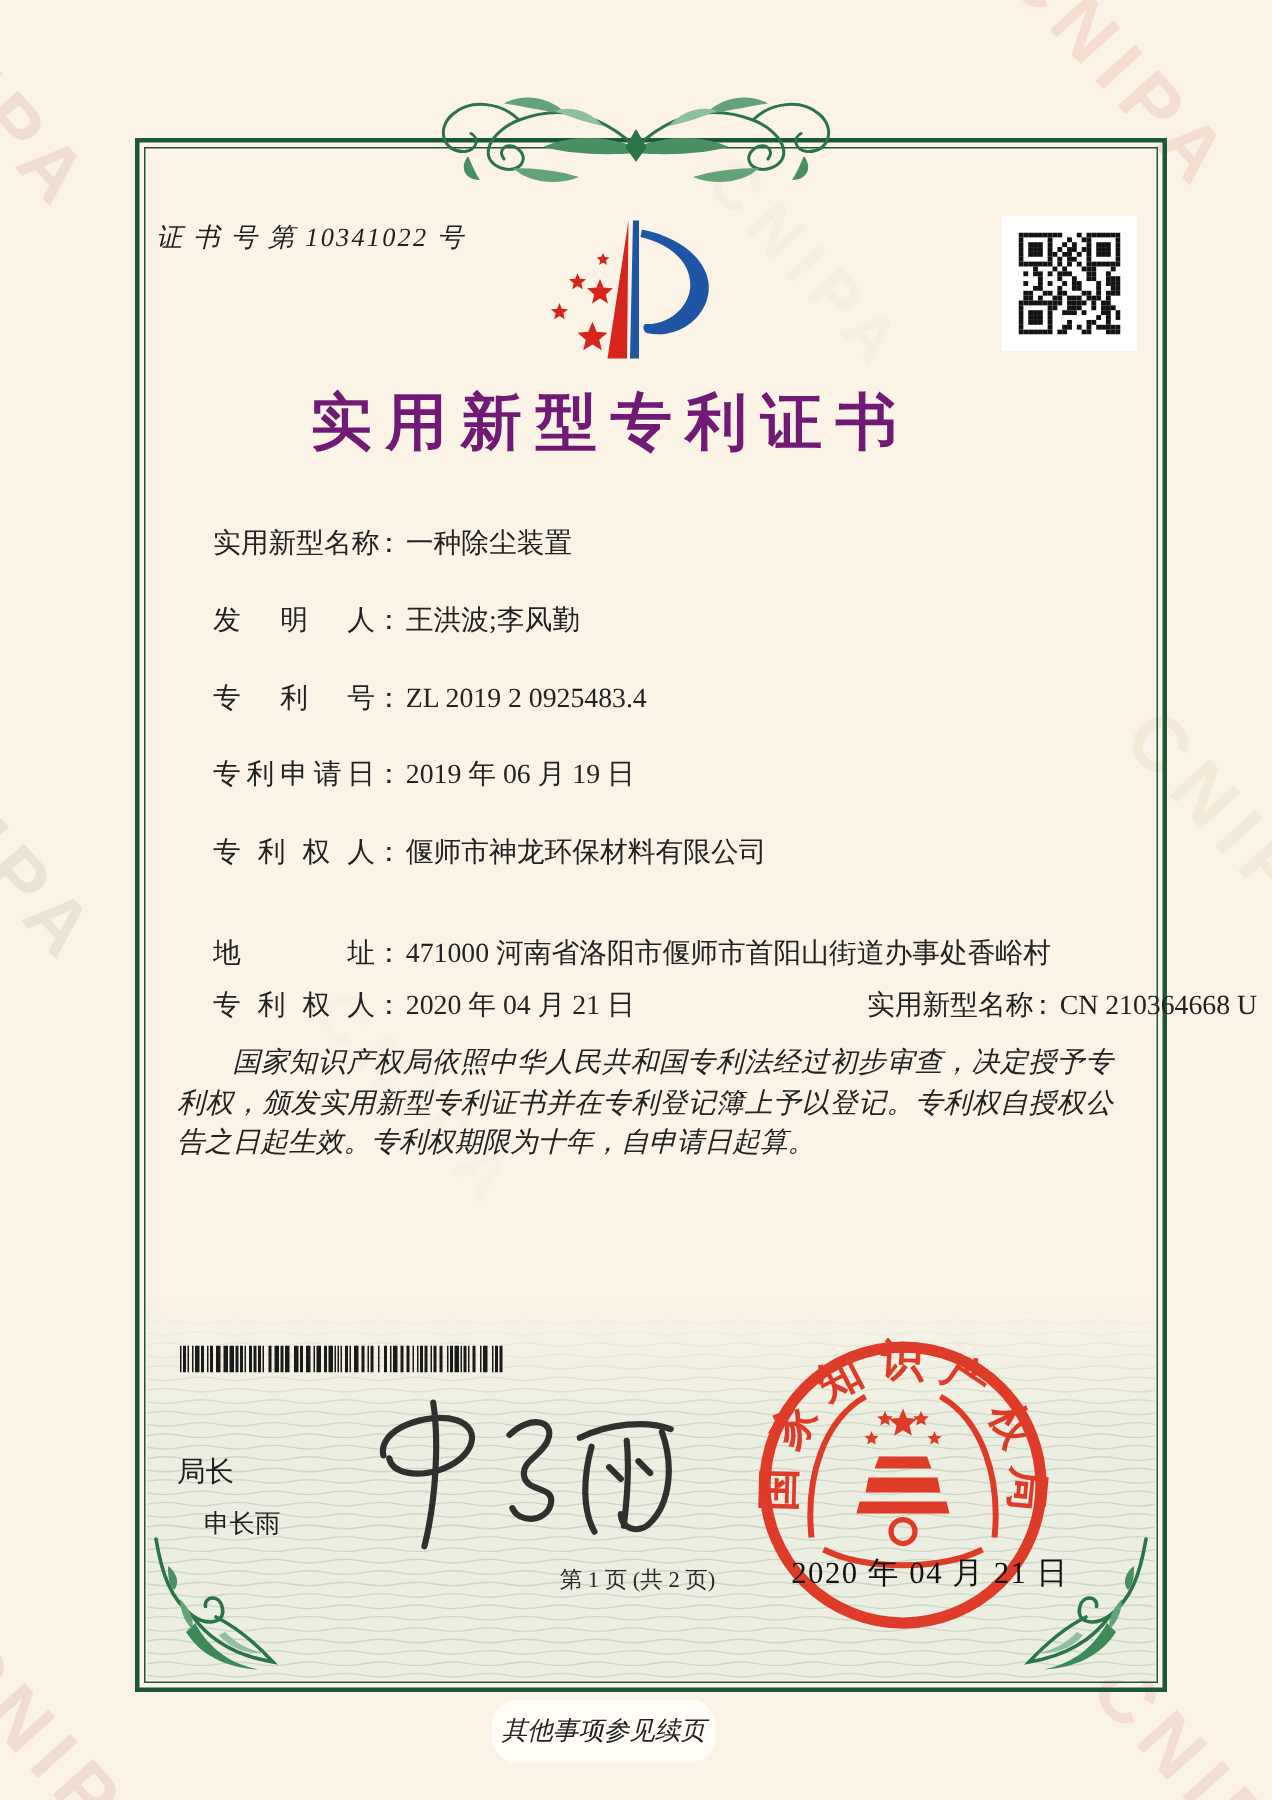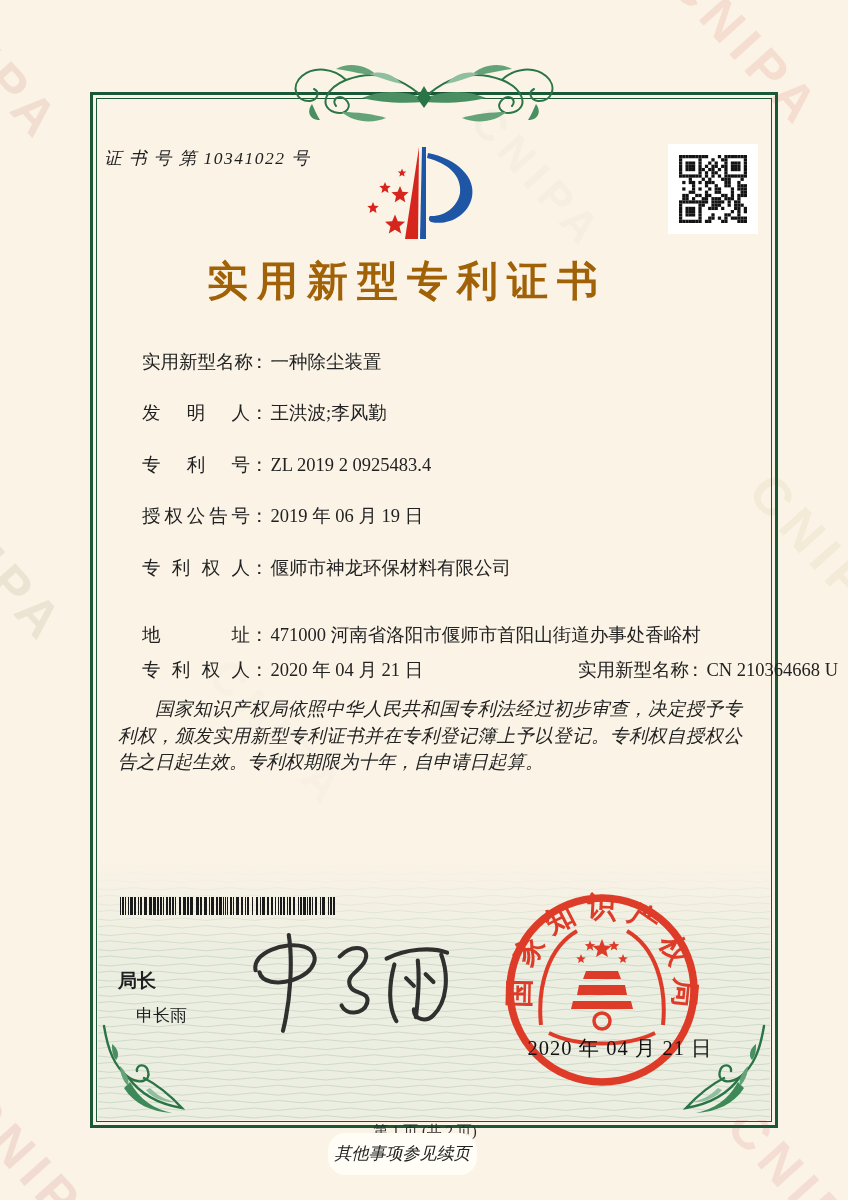--- a/index.html
+++ b/index.html
@@ -10,34 +10,34 @@
   .wm{position:absolute;font-family:"Liberation Sans","DejaVu Sans",sans-serif;
       font-weight:bold;transform:rotate(48deg);transform-origin:left top;
       letter-spacing:8px;pointer-events:none;z-index:1;white-space:nowrap;}
   
   .frame{position:absolute;left:90px;top:92px;width:688px;height:1036px;
          border:3px solid #1b5838;box-sizing:border-box;z-index:2;}
   .frame-inner{position:absolute;inset:3px;border:1px solid #1b5838;}
   
   .cert-no{position:absolute;left:104px;top:146px;font-size:17.5px;letter-spacing:1.5px;z-index:5;font-style:italic;}
   .title{position:absolute;left:0;top:254px;width:814px;text-align:center;
-         font-size:41px;font-weight:bold;letter-spacing:9px;color:#a16207;z-index:5;}
+         font-size:41px;font-weight:bold;letter-spacing:9px;color:#701a75;z-index:5;}
   
   .row{position:absolute;left:118px;font-size:18.5px;white-space:nowrap;z-index:5;color:#222;}
   .flabel{display:inline-block;width:108px;text-align:justify;text-align-last:justify;margin-left:24px;}
   .fvalue{margin-left:2px;}
   .row2b{position:absolute;left:436px;top:0;}
   
   .paras{position:absolute;left:118px;top:696px;width:624px;font-size:18.5px;
          line-height:26.5px;text-align:justify;font-style:italic;z-index:5;color:#222;}
   .paras p{margin:0;text-indent:2em;}
   
-  .director-label{position:absolute;left:118px;top:968px;font-size:19px;z-index:5;font-weight:bold;}
+  .director-label{position:absolute;left:118px;top:968px;font-size:19px;z-index:5;}
   .director-name{position:absolute;left:136px;top:1004px;font-size:17px;z-index:5;}
-  .page-num{position:absolute;left:300px;top:1122px;width:250px;text-align:center;
+  .page-num{position:absolute;left:300px;top:1044px;width:250px;text-align:center;
             font-size:15px;z-index:5;color:#2a2a2a;}
   .note-box{position:absolute;left:328px;top:1133px;width:149px;height:42px;
             background:#fffdf6;z-index:5;text-align:center;line-height:42px;
             font-size:17px;font-style:italic;color:#222;border-radius:17px;}
   .seal-date{position:absolute;left:500px;top:1034px;width:240px;text-align:center;
              font-size:20.5px;letter-spacing:1px;color:#111;z-index:8;}
   svg{display:block;}
 </style>
 </head>
 <body>
@@ -394,21 +394,21 @@
 <div class="row" style="top:349px;">
   <span class="flabel">实用新型名称</span><span>：</span><span class="fvalue">一种除尘装置</span>
 </div>
 <div class="row" style="top:400px;">
   <span class="flabel">发明人</span><span>：</span><span class="fvalue">王洪波;李风勤</span>
 </div>
 <div class="row" style="top:452px;">
   <span class="flabel">专利号</span><span>：</span><span class="fvalue">ZL 2019 2 0925483.4</span>
 </div>
 <div class="row" style="top:503px;">
-  <span class="flabel">授权公告号</span><span>：</span><span class="fvalue">2019 年 06 月 19 日</span>
+  <span class="flabel">专利申请日</span><span>：</span><span class="fvalue">2019 年 06 月 19 日</span>
 </div>
 <div class="row" style="top:555px;">
   <span class="flabel">专利权人</span><span>：</span><span class="fvalue">偃师市神龙环保材料有限公司</span>
 </div>
 <div class="row" style="top:622px;font-family:Liberation Serif, serif;">
   <span class="flabel">地址</span><span>：</span><span class="fvalue">471000 河南省洛阳市偃师市首阳山街道办事处香峪村</span>
 </div>
 <div class="row" style="top:657px;">
   <span>
     <span class="flabel">专利权人</span><span>：</span><span class="fvalue">2020 年 04 月 21 日</span>

